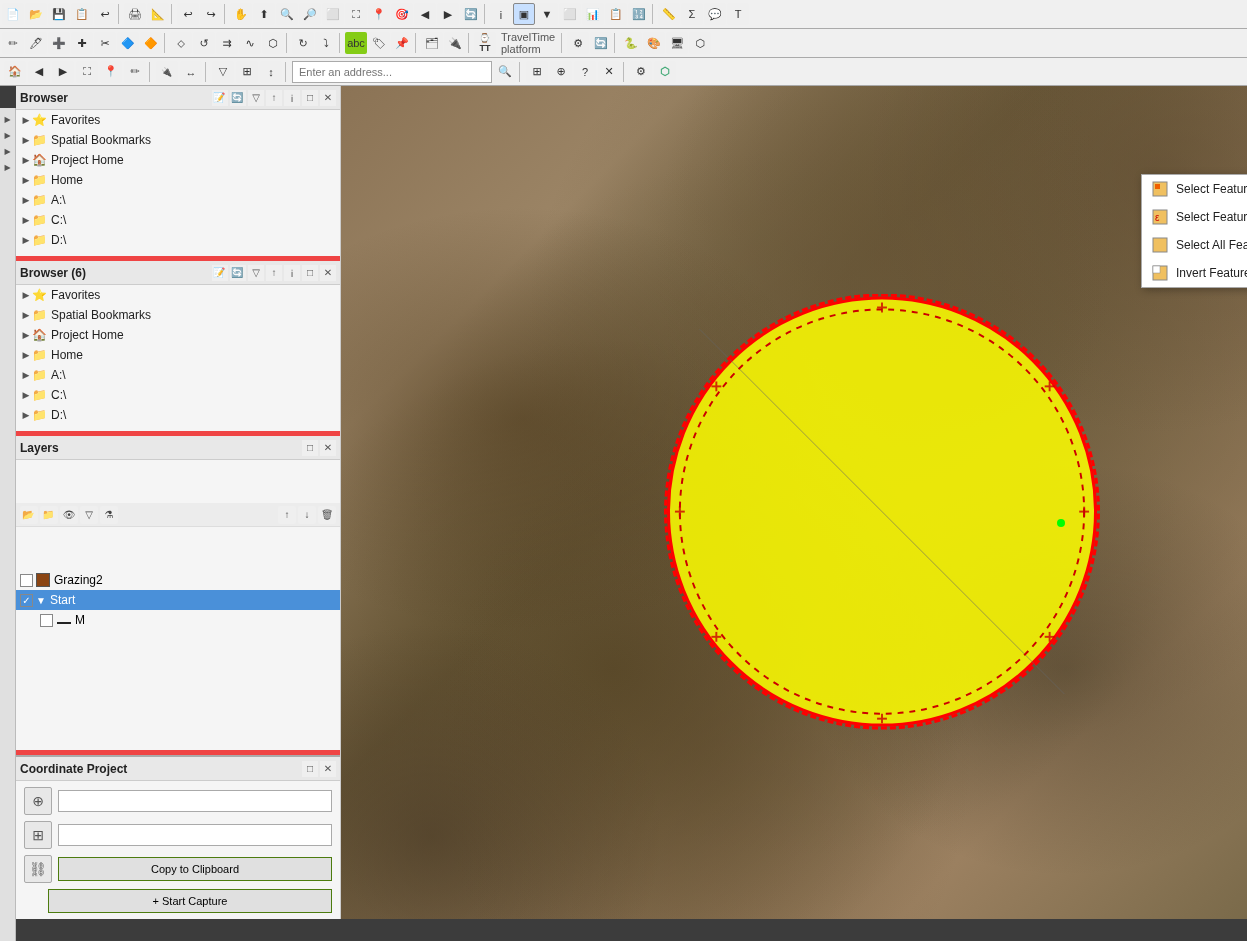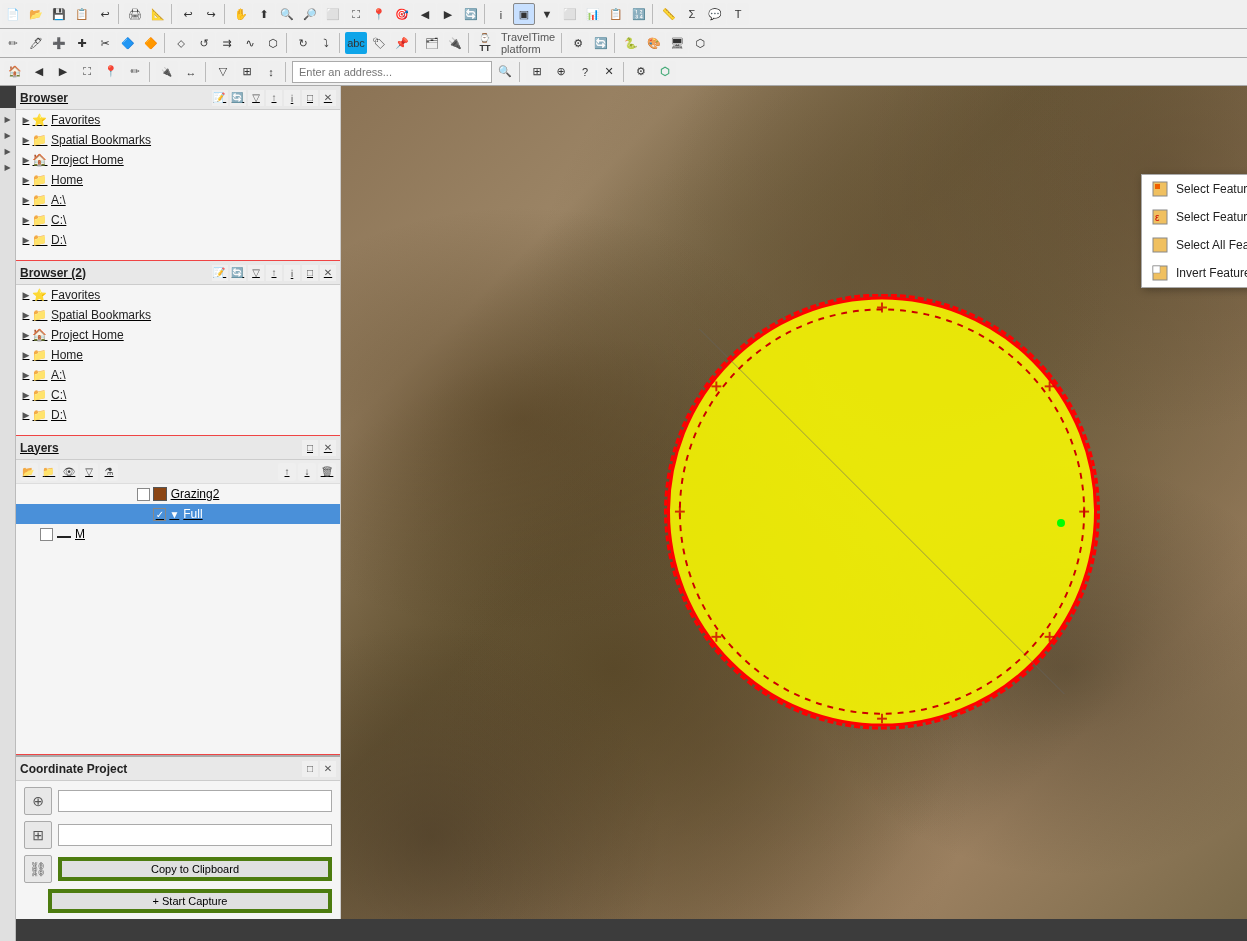--- a/index.html
+++ b/index.html
@@ -44,22 +44,21 @@
       display: flex;
       flex-direction: column;
       border-right: 1px solid #ccc;
       flex-shrink: 0;
     }
 
     
     .panel {
       display: flex;
       flex-direction: column;
-      border-bottom: 1px solid #ef4444;
-      text-decoration: underline;
+      border-bottom: 5px solid #ef4444;
     }
     .panel-header {
       display: flex;
       align-items: center;
       justify-content: space-between;
       background: #e8e8e8;
       border-bottom: 1px solid #ccc;
       padding: 2px 4px;
       height: 24px;
     }
@@ -116,29 +115,28 @@
       font-size: 9px; color: #555; flex-shrink: 0;
     }
     .tree-icon {
       width: 16px; height: 16px;
       display: inline-flex; align-items: center; justify-content: center;
       font-size: 12px; flex-shrink: 0; margin-right: 3px;
     }
     .tree-label { font-size: 12px; color: #222; }
 
     
-    .layers-panel { flex: 1; min-height: 0; }
+    .layers-panel { flex: 1; min-height: 0; gap: 43px; }
 
     .layer-item {
       display: flex;
       align-items: center;
       padding: 1px 4px;
       height: 20px;
       cursor: pointer;
-      justify-content: center;
     }
     .layer-item.active { background: #4a90d9; color: white; }
     .layer-color-box {
       width: 14px; height: 14px;
       border: 1px solid #555;
       margin-right: 4px; flex-shrink: 0;
     }
     .layer-dot {
       width: 8px; height: 8px;
       border-radius: 50%;
@@ -177,21 +175,21 @@
       height: 22px;
       border: 1px solid #aaa;
       background: white;
       padding: 2px 4px;
       font-size: 11px;
     }
     .coord-btn {
       width: 100%;
       height: 24px;
       background: #e0e0e0;
-      border: 4px solid #4d7c0f;
+      border: 1px solid #4d7c0f;
       cursor: pointer;
       font-size: 11px;
       display: flex; align-items: center; justify-content: center;
     }
 
     
     .map-area {
       flex: 1;
       position: relative;
       overflow: hidden;
@@ -419,21 +417,21 @@
     <div class="tb-sep"></div>
     <button class="tb-btn">⬦</button>
     <button class="tb-btn">↺</button>
     <button class="tb-btn">⇉</button>
     <button class="tb-btn">∿</button>
     <button class="tb-btn">⬡</button>
     <div class="tb-sep"></div>
     <button class="tb-btn">↻</button>
     <button class="tb-btn">⤵</button>
     <div class="tb-sep"></div>
-    <button class="tb-btn" style="background:#0ea5e9;">abc</button>
+    <button class="tb-btn" style="background:#84cc16;">abc</button>
     <button class="tb-btn">🏷</button>
     <button class="tb-btn">📌</button>
     <div class="tb-sep"></div>
     <button class="tb-btn">🗂</button>
     <button class="tb-btn">🔌</button>
     <div class="tb-sep"></div>
     <button class="tb-btn" style="font-size:9px;font-weight:bold;">⌚TT</button>
     <span style="font-size:11px; margin:0 4px; color:#555;">TravelTime<br>platform</span>
     <div class="tb-sep"></div>
     <button class="tb-btn">⚙</button>
@@ -534,21 +532,21 @@
         <div class="tree-item">
           <span class="tree-arrow">▶</span>
           <span class="tree-icon">📁</span>
           <span class="tree-label">D:\</span>
         </div>
       </div>
     </div>
 
     <div class="panel browser2-panel">
       <div class="panel-header">
-        <span class="panel-title">Browser (2)</span>
+        <span class="panel-title">Browser (6)</span>
         <div class="panel-controls">
           <button class="panel-ctrl-btn">📝</button>
           <button class="panel-ctrl-btn">🔄</button>
           <button class="panel-ctrl-btn">▽</button>
           <button class="panel-ctrl-btn">↑</button>
           <button class="panel-ctrl-btn">ℹ</button>
           <button class="panel-ctrl-btn">□</button>
           <button class="panel-ctrl-btn">✕</button>
         </div>
       </div>
@@ -615,21 +613,21 @@
         <div class="layer-item">
           <div class="checkbox-custom"></div>
           <div class="layer-color-box layer-color-brown"></div>
           <span class="layer-name">Grazing2</span>
         </div>
 
 
         <div class="layer-item active">
           <div class="checkbox-custom checked-blue"></div>
           <span style="font-size:10px; margin-right:4px;">▼</span>
-          <span class="layer-name">Full</span>
+          <span class="layer-name">Start</span>
         </div>
 
         <div class="sublayer-item">
           <div class="checkbox-custom" style="margin-right:4px;"></div>
           <div style="width:14px; height:2px; background:#222; margin-right:4px; flex-shrink:0; margin-top:6px;"></div>
           <span class="layer-name">M</span>
         </div>
       </div>
     </div>
 

